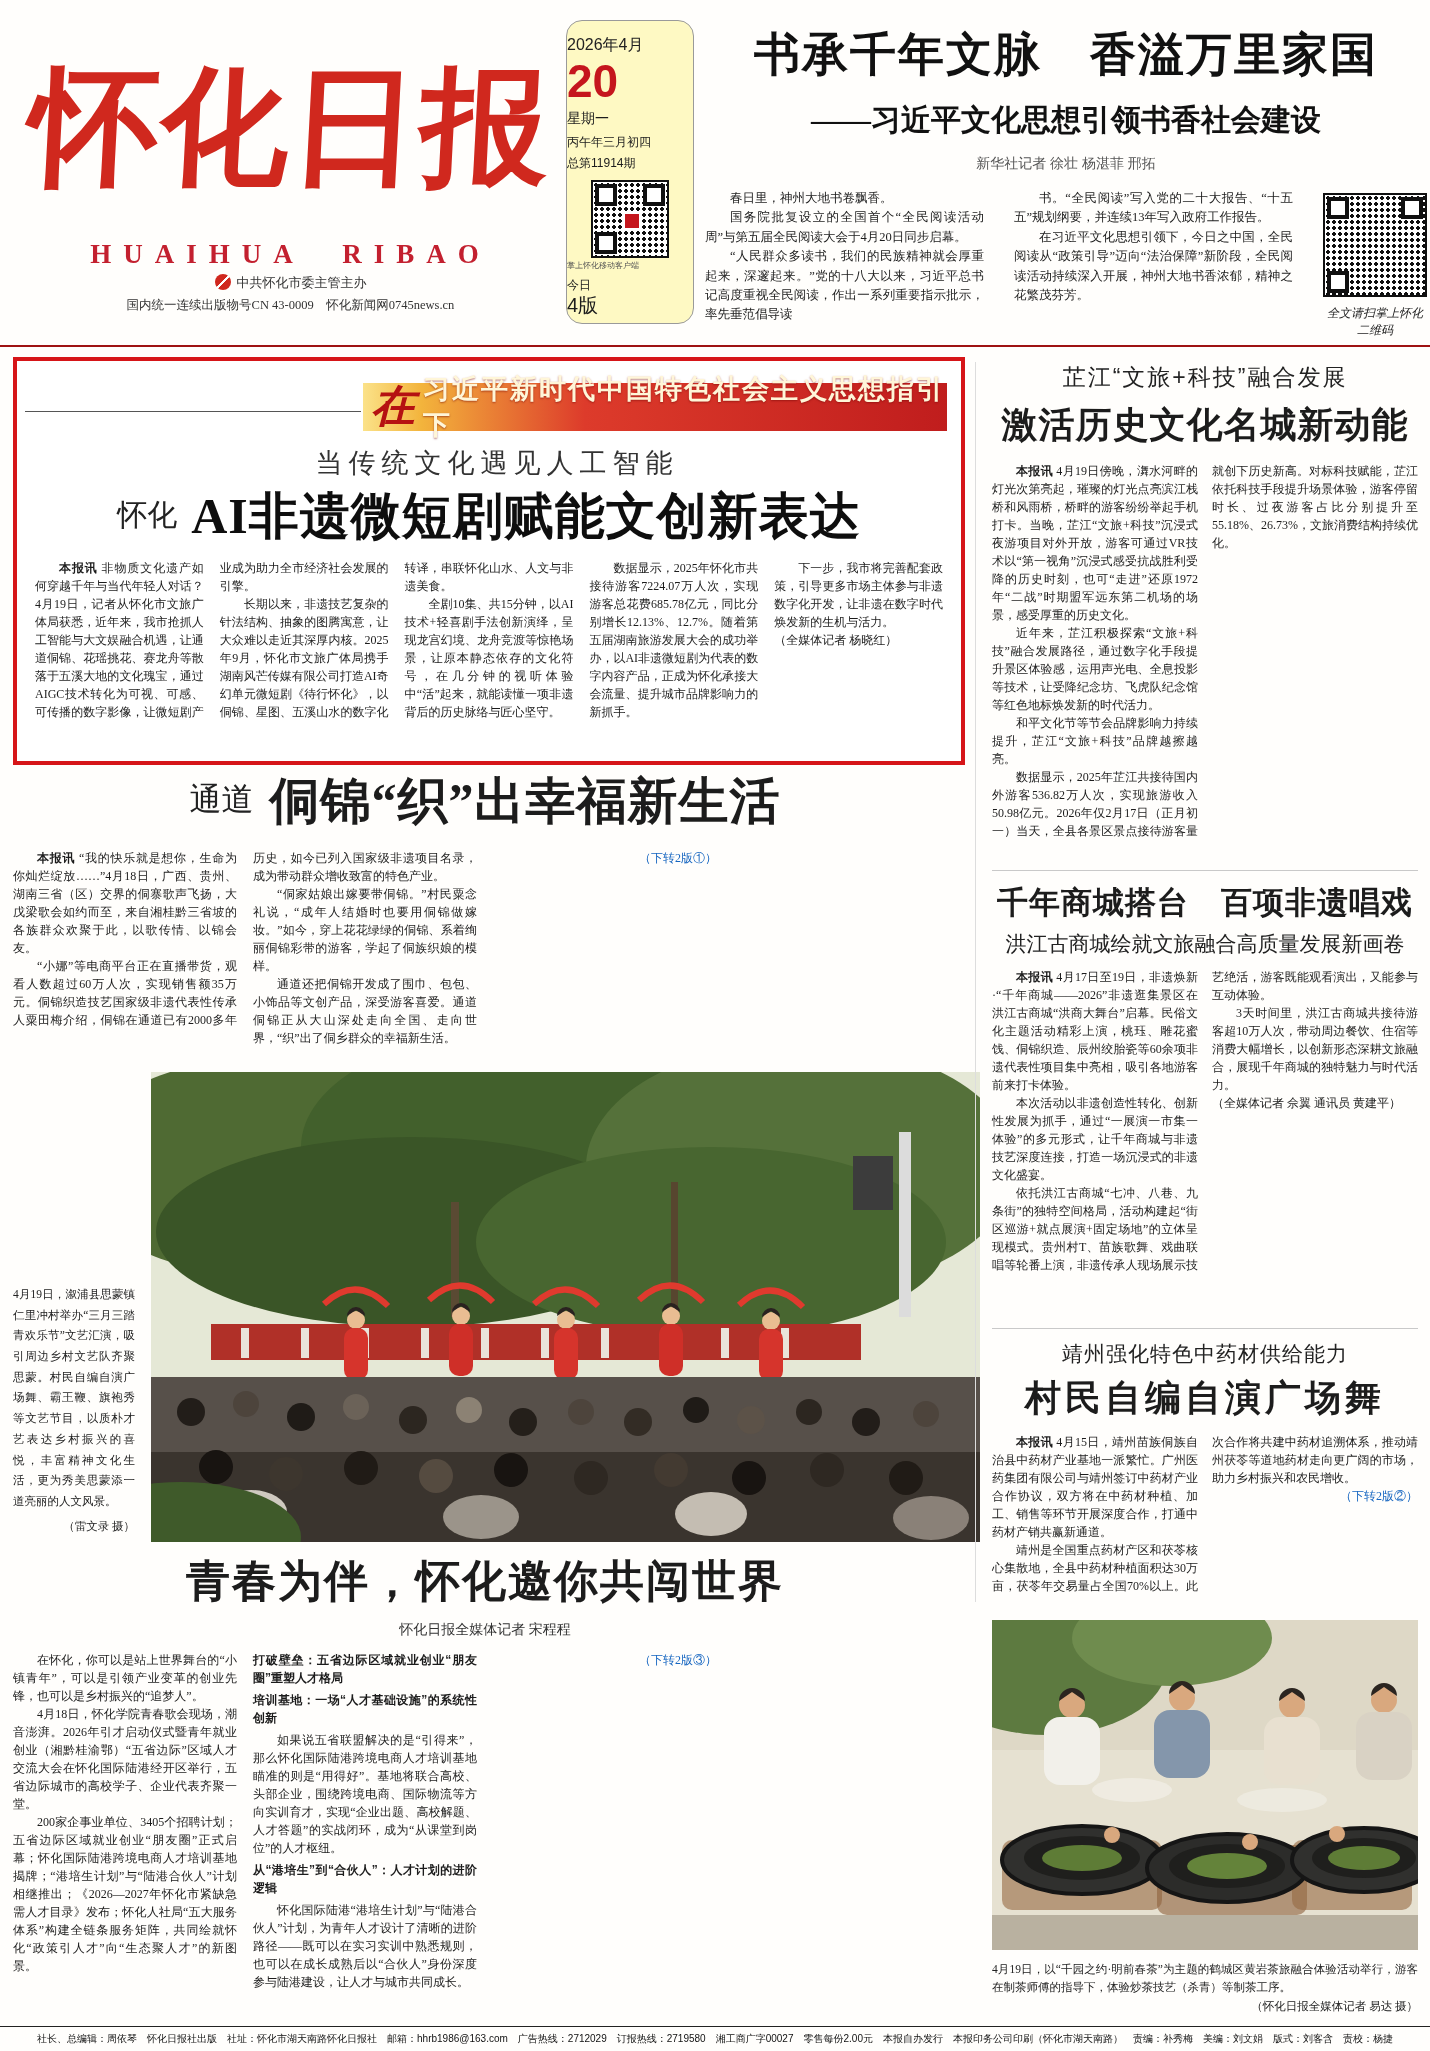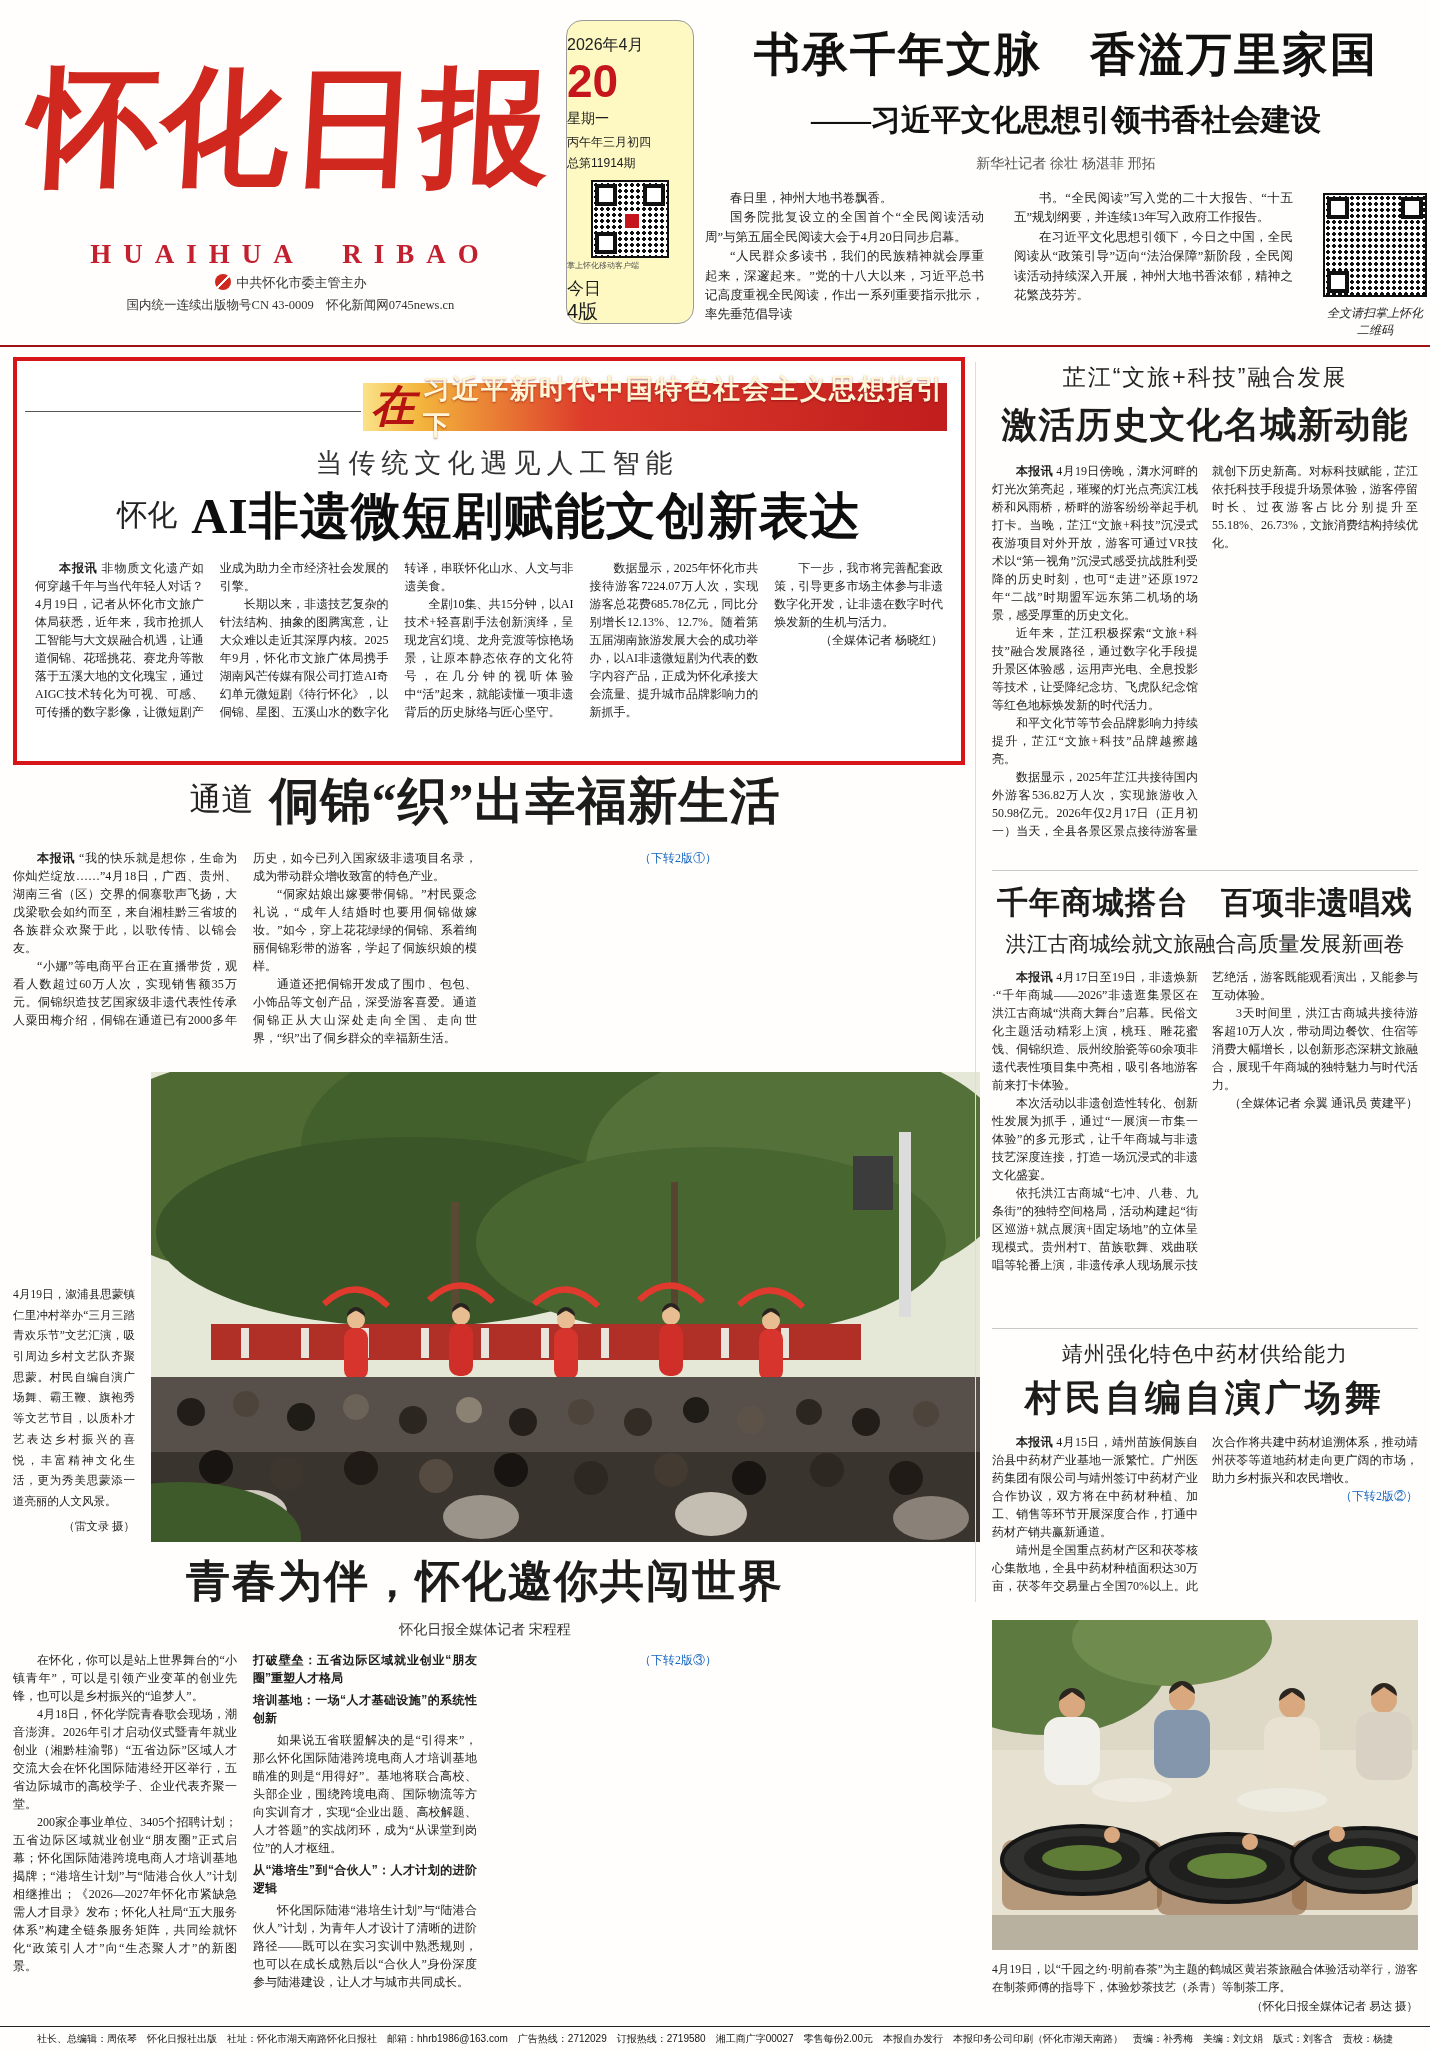--- a/index.html
+++ b/index.html
@@ -21,21 +21,21 @@
 
   
   .datebox{left:566px;top:20px;width:126px;height:302px;border:1.5px solid #9a9a9a;border-radius:16px;
     text-align:left;background:#fef9c3;}
   .d-line{margin-top:14px;font-size:16px;color:#222;}
   .d-day{font-size:46px;line-height:50px;font-weight:700;color:#c5161d;}
   .d-week{font-size:14px;margin-top:4px;}
   .d-lunar{font-size:12px;margin-top:6px;}
   .d-issue{font-size:12px;margin-top:4px;}
   .d-qrcap{font-size:8px;color:#555;margin-top:2px;}
-  .d-today{font-size:17px;margin-top:6px;}
+  .d-today{font-size:12px;margin-top:6px;}
   .d-pages{font-size:20px;line-height:22px;}
 
   
   .qr{position:relative;background:#fff;border:2px solid #101010;
     background-image:radial-gradient(#101010 38%,transparent 40%);background-size:6px 6px;}
   .qr::before,.qr::after,.qr i{content:"";position:absolute;width:14px;height:14px;border:4px solid #101010;background:#fff;}
   .qr::before{top:2px;left:2px;} .qr::after{top:2px;right:2px;} .qr i{bottom:2px;left:2px;display:block;}
   .qr .ctr{position:absolute;left:50%;top:50%;width:14px;height:14px;margin:-7px 0 0 -7px;background:#c5161d;border:2px solid #fff;}
   .qr-sm{width:74px;height:74px;margin:8px auto 0;}
   .qr-lead{width:100px;height:100px;margin:0 auto;}
@@ -64,21 +64,21 @@
   .rb-kicker{position:absolute;top:84px;width:100%;text-align:center;font-size:27px;letter-spacing:6px;color:#333;padding-left:8px;}
   .rb-headrow{position:absolute;top:122px;width:100%;text-align:center;}
   .rb-prefix{font-size:30px;color:#222;margin-right:14px;vertical-align:8px;}
   .rb-head{font-size:50px;font-weight:900;color:#0e0e0e;letter-spacing:1px;}
   .rb-body{position:absolute;left:18px;right:18px;top:198px;height:186px;column-count:5;column-gap:16px;
     column-fill:auto;font-size:12px;line-height:1.45;text-align:justify;}
 
   .colbody{column-fill:auto;font-size:12px;line-height:1.5;text-align:justify;}
   .colbody .subhead{text-indent:0;font-weight:700;font-family:"Liberation Sans","DejaVu Sans",sans-serif;margin:4px 0;}
   .colbody .jump,.lead-col .jump{color:#1565c0;text-align:right;text-indent:0;}
-  .colbody .sign{text-align:right;text-indent:0;}
+  .colbody .sign{text-indent:0;}
 
   
   .tongdao{left:13px;top:768px;width:944px;}
   .td-headrow{text-align:center;}
   .td-prefix{font-size:32px;color:#222;vertical-align:8px;margin-right:16px;}
   .td-head{font-size:50px;font-weight:900;letter-spacing:1px;}
   .td-body{margin-top:14px;height:202px;column-count:4;column-gap:16px;}
 
   
   .lphoto{left:13px;top:1072px;width:967px;height:470px;}

